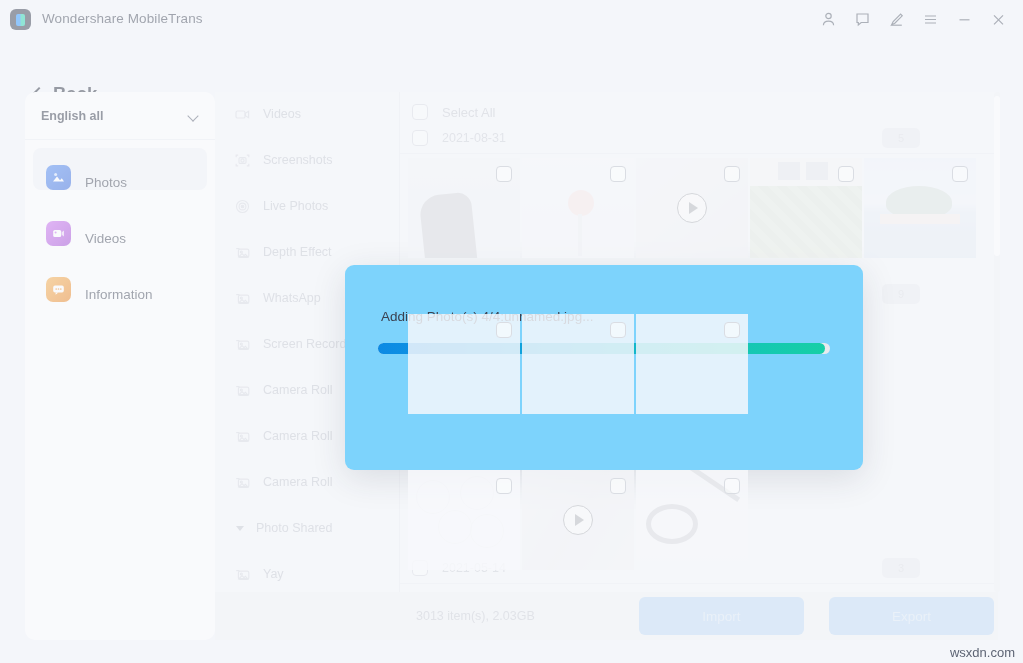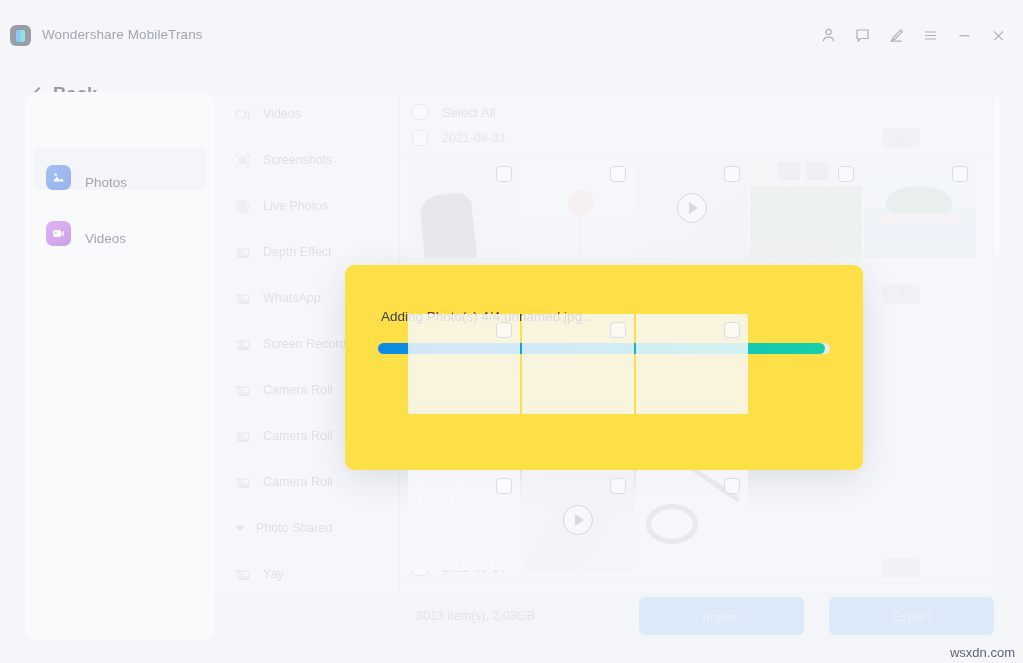--- a/index.html
+++ b/index.html
@@ -12,21 +12,21 @@
   }
   #app {
     position: relative;
     width: 1023px; height: 663px;
     background: #f4f6fa;
   }
 
   
   .titlebar {
     position: absolute; left: 0; top: 0; width: 1023px; height: 38px;
-    display: flex; align-items: center; margin-top: 16px;
+    display: flex; align-items: center;
   }
   .logo-box {
     position: absolute; left: 10px; top: 9px;
     width: 21px; height: 21px; border-radius: 6px;
     background: #2b3144;
     display: flex; align-items: center; justify-content: center;
   }
   .logo-inner {
     width: 9px; height: 12px; border-radius: 2px;
     background: linear-gradient(90deg, #1a8cff 0%, #1a8cff 48%, #18d0a8 52%, #18d0a8 100%);
@@ -261,21 +261,21 @@
   .scroll-thumb {
     position: absolute; left: 994px; top: 96px; width: 6px; height: 160px;
     background: #ffffff; border-radius: 3px;
   }
 
   
   .modal-scrim { position: absolute; inset: 0; background: rgba(244,246,250,.55); }
   .modal {
     position: absolute; left: 345px; top: 265px;
     width: 518px; height: 205px;
-    background: #fde047; border-radius: 9px;
+    background: #7dd3fc; border-radius: 9px;
     box-shadow: 0 8px 34px rgba(40,50,70,.13);
   }
   .modal-msg {
     position: absolute; left: 36px; top: 44px;
     font-size: 13.5px; color: #3b4150;
   }
   .pbar-track {
     position: absolute; left: 33px; top: 78px;
     width: 452px; height: 11px; border-radius: 6px;
     background: #e8eaee;
@@ -365,20 +365,24 @@
           <path d="M3.6 5.3h12.8"></path>
             <path d="M5.3 5.3l.9 10.2h7.6l.9-10.2"></path>
           <path d="M8 5.3V3.6h4v1.7"></path>
             <path d="M8.4 8v5M11.6 8v5"></path>
         </svg>
       </span>
     </div>
   </div>
 
   <div class="sidebar">
+    <div class="lang-select">
+      <span class="lang-label">English all</span>
+      <span class="chev-down"></span>
+    </div>
     <div class="nav">
 
       <div class="nav-item active">
         <span class="nav-ic" style="background:linear-gradient(135deg,#3f7ff0,#2a5fd8)">
           <svg width="15" height="15" viewBox="0 0 15 15">
               <circle cx="4.6" cy="4.4" r="1.5" fill="#cfe0ff"></circle>
               <path d="M2 11.6 6 6.6l3 3.6 1.8-2 2.2 3.4z" fill="#ffffff"></path>
             </svg>
         </span>
         <span class="nav-label">Photos</span>
@@ -388,20 +392,32 @@
         <span class="nav-ic" style="background:linear-gradient(135deg,#c764ee,#9a3ad0)">
           <svg width="15" height="15" viewBox="0 0 15 15">
               <rect x="2.2" y="4" width="8" height="7" rx="1.6" fill="#ffffff"></rect>
               <path d="M10.7 6.2 13 4.6v5.8l-2.3-1.6z" fill="#ffffff" opacity=".75"></path>
               <circle cx="4.6" cy="6.4" r="1" fill="#c764ee"></circle>
             </svg>
         </span>
         <span class="nav-label">Videos</span>
       </div>
 
+      <div class="nav-item">
+        <span class="nav-ic" style="background:linear-gradient(135deg,#f7a93c,#ea7a12)">
+          <svg width="15" height="15" viewBox="0 0 15 15">
+              <rect x="2.2" y="3.6" width="10.6" height="7" rx="1.8" fill="#ffffff"></rect>
+              <path d="M4.6 10.4 4.6 12.8 7.3 10.4z" fill="#ffffff"></path>
+              <circle cx="5.2" cy="7" r=".85" fill="#ef8a22"></circle>
+              <circle cx="7.5" cy="7" r=".85" fill="#ef8a22"></circle>
+              <circle cx="9.8" cy="7" r=".85" fill="#ef8a22"></circle>
+            </svg>
+        </span>
+        <span class="nav-label">Information</span>
+      </div>
 
 
     </div>
   </div>
 
   <div class="midlist">
 
   <div class="mid-item" style="top: 10px;">
         <span class="mid-ic"><svg viewBox="0 0 17 17" fill="none" stroke="#b9bdc7" stroke-width="1.2">
             <rect x="2" y="5" width="9" height="7" rx="1.6"></rect>

